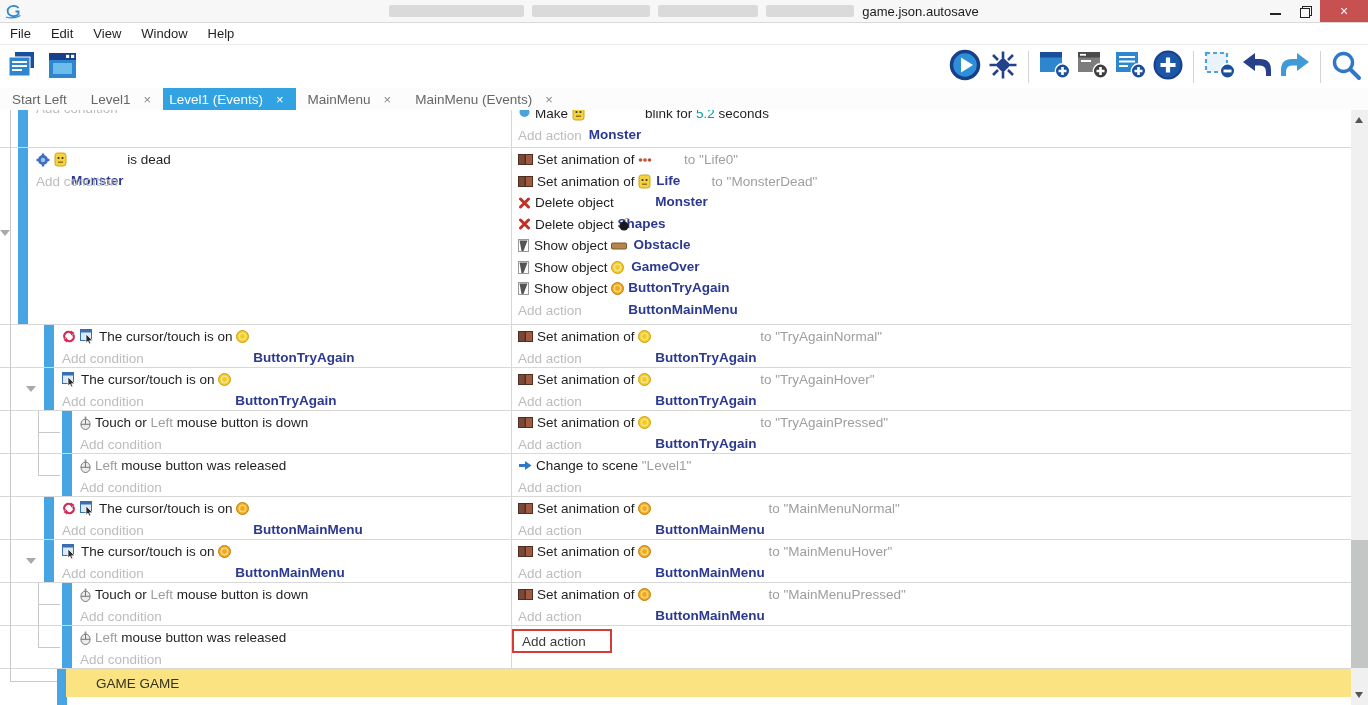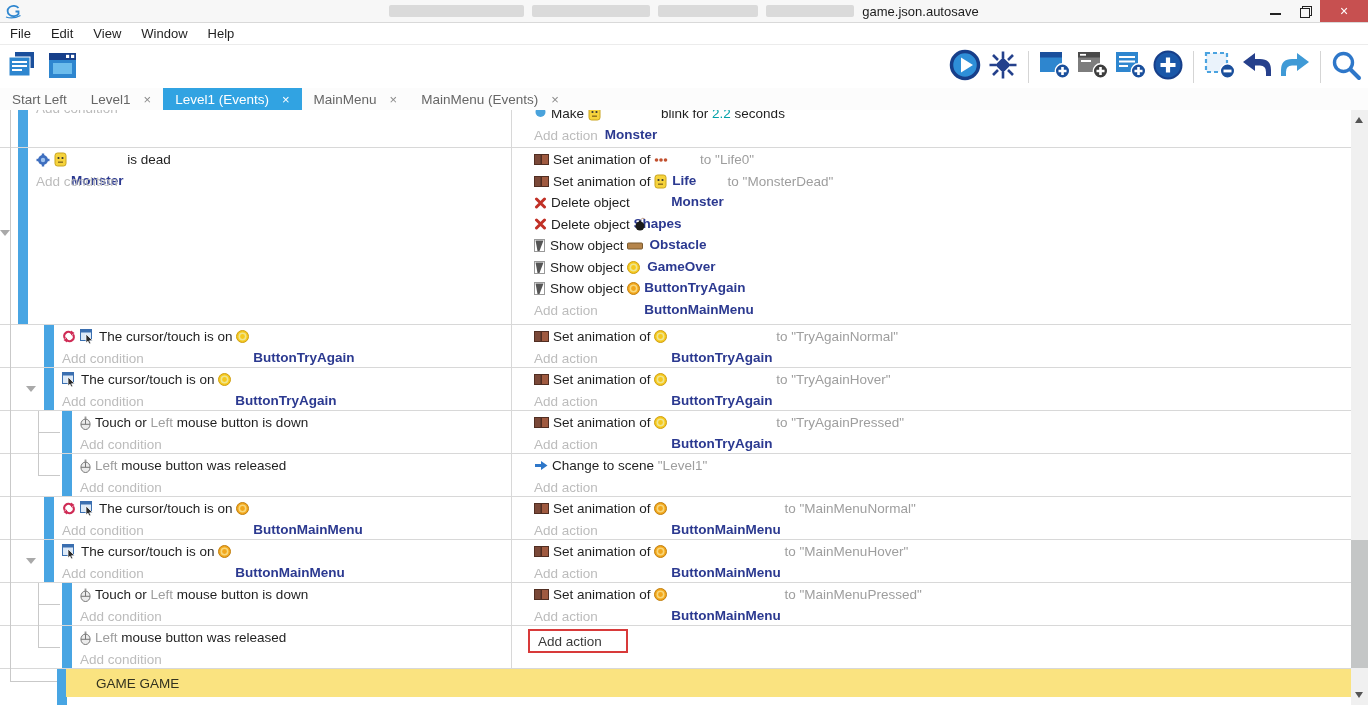--- a/index.html
+++ b/index.html
@@ -29,29 +29,29 @@
            display:flex;align-items:center;}
   .tbtn{width:36px;height:36px;display:flex;align-items:center;justify-content:center;}
   .tsep{width:1px;height:32px;background:#d5d5d5;margin:0 5px;}
   #toolbar-left{display:flex;align-items:center;margin-left:4px;gap:4px;}
   #toolbar-right{display:flex;align-items:center;margin-left:auto;margin-right:4px;gap:2px;}
   
   #tabbar{position:absolute;left:0;top:88px;width:1368px;height:22px;background:#fcfcfc;
           display:flex;align-items:stretch;font-size:13.5px;color:#666;border-bottom:1px solid #bdbdbd;}
   .tab{display:flex;align-items:center;padding:0 12px;gap:13px;white-space:nowrap;}
   .tab .x{font-size:13px;color:#8a8a8a;}
-  .tab.active{background:#31a3e2;color:#fff;}
+  .tab.active{background:#31a3e2;color:#fff;padding-left:6px;}
   .tab.active .x{color:#fff;}
   
   #events{position:absolute;left:0;top:110px;width:1351px;height:595px;background:#fff;overflow:hidden;}
   .ev{position:relative;border-bottom:1px solid #d8d8d8;box-sizing:border-box;display:flex;background:#fff;}
   .bar{position:absolute;top:0;bottom:0;width:10px;background:#48a5e3;}
   .cell{box-sizing:border-box;overflow:hidden;padding-top:1px;}
   .cell.left{width:511px;flex:none;}
-  .cell.right{flex:1;border-left:1px solid #d8d8d8;padding-left:22px;}
+  .cell.right{flex:1;border-left:1px solid #d8d8d8;padding-left:6px;}
   .line{height:21.5px;display:flex;align-items:center;white-space:pre;font-size:13.5px;}
   .seg-pl{color:#1f1f1f;} .seg-obj{color:#2b3990;font-weight:700;margin-top:41px;}
   .seg-str{color:#9e9e9e;} .seg-num{color:#00a0a8;}
   .seg-ph{color:#bcbcbc;} .seg-phd{color:#3a3a3a;}
   .ic{display:inline-flex;align-items:center;margin-right:4px;}
   .line.boxed{border:2px solid #d83a3a;height:24px;box-sizing:border-box;width:fit-content;
               min-width:100px;margin-left:-6px;padding-left:8px;margin-top:2px;}
   .comment-row{position:relative;box-sizing:border-box;background:#fff;}
   .comment-yellow{position:absolute;left:66px;right:0;top:0;bottom:2px;background:#fae380;
                   display:flex;align-items:center;padding-left:30px;font-size:13.5px;color:#33331f;}
@@ -226,21 +226,21 @@
       </div>
       <div class="cell right">
         <div class="line" style="margin-top: -8px;"><span class="ic"><svg width="13" height="12">
               <circle cx="6.5" cy="4" r="5" fill="#4aa3dc"></circle>
               <rect x="1.5" y="0" width="10" height="2" fill="#fff"></rect>
             </svg></span><span class="seg-pl">Make </span><span class="ic"><svg width="13" height="15">
               <rect x="1" y="1" width="11" height="13" rx="2.5" fill="#f6d33c" stroke="#c9a41f"></rect>
               <circle cx="4.5" cy="6" r="1.1" fill="#333"></circle>
               <circle cx="8.5" cy="6" r="1.1" fill="#333"></circle>
               <rect x="4" y="9.5" width="5" height="1.4" fill="#8a6d1c"></rect>
-            </svg></span><span class="seg-obj">Monster</span><span class="seg-pl"> blink for </span><span class="seg-num">2.2</span><span class="seg-pl"> seconds</span></div>
+            </svg></span><span class="seg-obj">Monster</span><span class="seg-pl"> blink for </span><span class="seg-num">5.2</span><span class="seg-pl"> seconds</span></div>
         <div class="line"><span class="seg-ph">Add action</span></div>
       </div>
     </div>
     <div class="ev" style="height: 177px;">
       <div class="bar" style="left: 18px;"></div>
       <div class="cell left" style="padding-left: 36px;">
         <div class="line"><span class="ic"><svg width="14" height="14">
               <circle cx="7" cy="7" r="5" fill="#3f6fbf"></circle>
               <rect x="5.8" y="0.5" width="2.4" height="3" fill="#3f6fbf"></rect>
               <rect x="5.8" y="10.5" width="2.4" height="3" fill="#3f6fbf"></rect>

